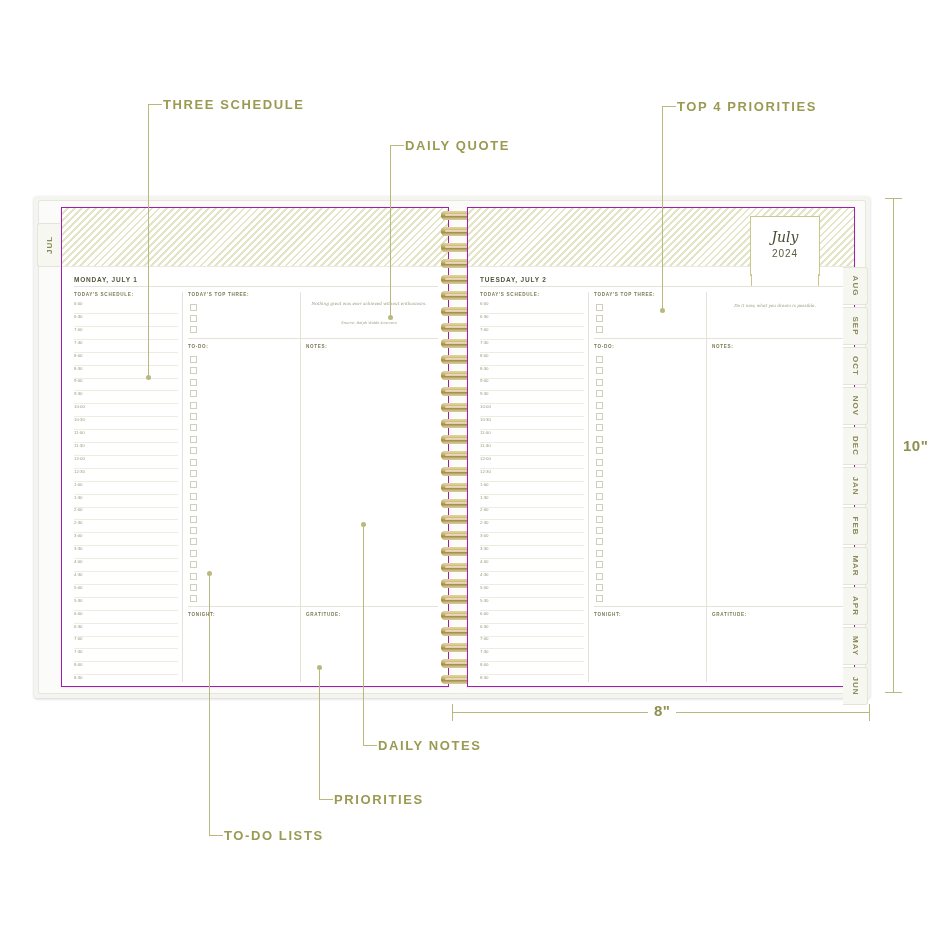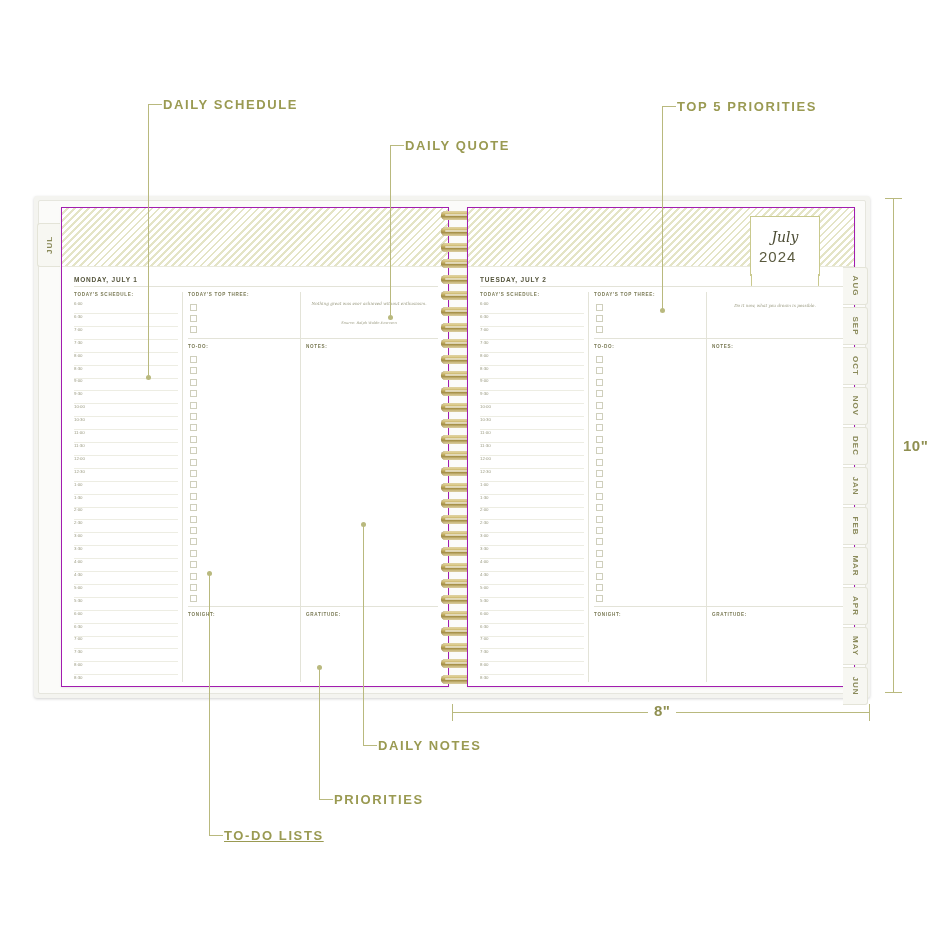--- a/index.html
+++ b/index.html
@@ -69,22 +69,22 @@
   .month-flag:after{
     content:"";position:absolute;left:0;right:0;bottom:-11px;height:12px;
     background:#ffffff;border-left:1px solid #c9c98e;border-right:1px solid #c9c98e;
     clip-path:polygon(0 0,100% 0,100% 100%,50% 55%,0 100%);
   }
   .month-flag .mname{
     position:absolute;left:0;right:0;top:12px;text-align:center;
     font-family:"DejaVu Serif", serif;font-style:italic;font-size:14px;color:#4a4a32;
   }
   .month-flag .myear{
-    position:absolute;left:8px;right:0;top:31px;text-align:left;
-    font-size:15px;letter-spacing:1px;color:#5a5a3e;
+    position:absolute;left:0;right:0;top:31px;text-align:center;
+    font-size:10px;letter-spacing:1px;color:#5a5a3e;
   }
 
   
   .daytitle{
     position:absolute;left:12px;top:68px;font-size:6.5px;font-weight:700;
     letter-spacing:.8px;color:#55553c;
   }
   .rule{position:absolute;background:#e3e3d8;height:1px;}
   .vrule{position:absolute;background:#e3e3d8;width:1px;}
 
@@ -392,46 +392,46 @@
             <span>MAY</span>
           </div>
           <div class="tab">
             <span>JUN</span>
           </div>
         </div>
 
     </div>
   </div>
 
-  <div class="callout" style="left:163px;top:97px;">DAILY SCHEDULE</div>
+  <div class="callout" style="left:163px;top:97px;">THREE SCHEDULE</div>
   <div class="leader h" style="left:148px;top:104px;width:14px;"></div>
   <div class="leader v" style="left:148px;top:104px;height:273px;"></div>
   <div class="dot" style="left:146px;top:375px;"></div>
 
   <div class="callout" style="left:405px;top:138px;">DAILY QUOTE</div>
   <div class="leader h" style="left:390px;top:145px;width:14px;"></div>
   <div class="leader v" style="left:390px;top:145px;height:172px;"></div>
   <div class="dot" style="left:388px;top:315px;"></div>
 
-  <div class="callout" style="left:677px;top:99px;">TOP 5 PRIORITIES</div>
+  <div class="callout" style="left:677px;top:99px;">TOP 4 PRIORITIES</div>
   <div class="leader h" style="left:662px;top:106px;width:14px;"></div>
   <div class="leader v" style="left:662px;top:106px;height:204px;"></div>
   <div class="dot" style="left:660px;top:308px;"></div>
 
   <div class="callout" style="left:378px;top:738px;">DAILY NOTES</div>
   <div class="leader h" style="left:363px;top:745px;width:14px;"></div>
   <div class="leader v" style="left:363px;top:524px;height:222px;"></div>
   <div class="dot" style="left:361px;top:522px;"></div>
 
   <div class="callout" style="left:334px;top:792px;">PRIORITIES</div>
   <div class="leader h" style="left:319px;top:799px;width:14px;"></div>
   <div class="leader v" style="left:319px;top:667px;height:133px;"></div>
   <div class="dot" style="left:317px;top:665px;"></div>
 
-  <div class="callout" style="left:224px;top:828px;text-decoration:underline;">TO-DO LISTS</div>
+  <div class="callout" style="left:224px;top:828px;">TO-DO LISTS</div>
   <div class="leader h" style="left:209px;top:835px;width:14px;"></div>
   <div class="leader v" style="left:209px;top:573px;height:263px;"></div>
   <div class="dot" style="left:207px;top:571px;"></div>
 
   <div class="tick" style="left:893px;top:198px;width:1px;height:494px;"></div>
   <div class="tick" style="left:885px;top:198px;width:17px;height:1px;"></div>
   <div class="tick" style="left:885px;top:692px;width:17px;height:1px;"></div>
   <div class="dimlabel" style="left:903px;top:437px;">10"</div>
 
   <div class="tick" style="left:452px;top:712px;width:418px;height:1px;"></div>

